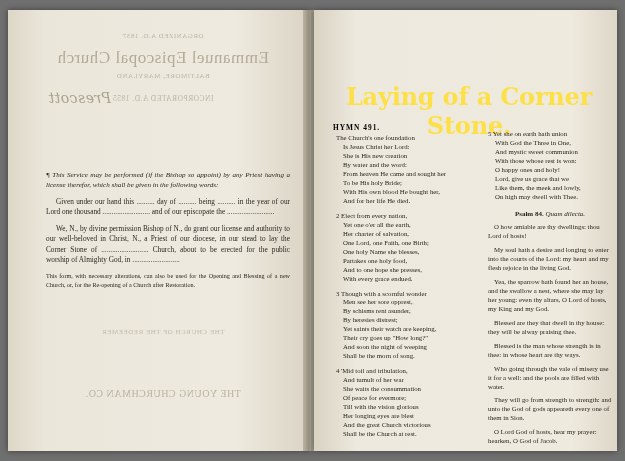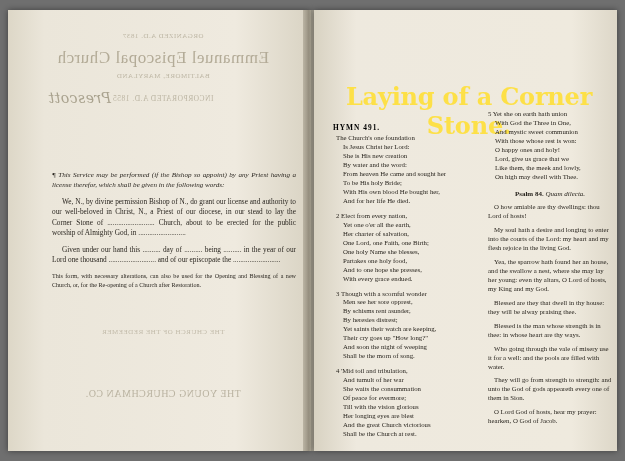--- a/index.html
+++ b/index.html
@@ -114,21 +114,21 @@
     top: 378px;
     width: 250px;
     text-align: center;
     font-size: 10px;
     transform: scaleX(-1);
     color: #bab3a1;
   }
 
   .left-body {
     position: absolute;
-    left: 44px;
+    left: 38px;
     top: 160px;
     width: 244px;
     color: #2a2620;
     font-size: 7.3px;
     line-height: 1.45;
     text-align: justify;
   }
   .left-body p { margin: 0 0 6px 0; }
   .rubric {
     font-style: italic;
@@ -176,21 +176,21 @@
     font-weight: bold;
     letter-spacing: 1px;
   }
   .col {
     position: absolute;
     font-size: 6.8px;
     line-height: 1.32;
     color: #231f19;
   }
   .col-left { left: 336px; top: 134px; width: 142px; }
-  .col-right { left: 488px; top: 110px; width: 124px; }
+  .col-right { left: 488px; top: 130px; width: 124px; }
   .verse { margin-bottom: 6px; }
   .vline { display: block; white-space: nowrap; }
   .vline.ind { padding-left: 7px; }
   .psalm-head {
     font-weight: bold;
     font-size: 7px;
     margin: 8px 0 4px 0;
   }
   .psalm-head .it { font-style: italic; font-weight: normal; }
   .pverse { margin-bottom: 5px; }
@@ -207,22 +207,22 @@
     <div class="ghost ghost-sub">ORGANIZED A.D. 1837</div>
     <div class="ghost ghost-title">Emmanuel Episcopal Church</div>
     <div class="ghost ghost-sub2">BALTIMORE, MARYLAND</div>
     <div class="ghost ghost-sub3">INCORPORATED A.D. 1855</div>
     <div class="ghost ghost-script">Prescott</div>
     <div class="ghost ghost-bottom1">THE CHURCH OF THE REDEEMER</div>
     <div class="ghost ghost-bottom2">THE YOUNG CHURCHMAN CO.</div>
 
     <div class="left-body">
       <p class="rubric">¶ This Service may be performed (if the Bishop so appoint) by any Priest having a license therefor, which shall be given in the following words:</p>
+      <p class="indentpara">Given under our hand this .......... day of .......... being .......... in the year of our Lord one thousand .......................... and of our episcopate the ..........................</p>
       <p class="indentpara">We, N., by divine permission Bishop of N., do grant our license and authority to our well-beloved in Christ, N., a Priest of our diocese, in our stead to lay the Corner Stone of .......................... Church, about to be erected for the public worship of Almighty God, in ..........................</p>
-      <p class="indentpara">Given under our hand this .......... day of .......... being .......... in the year of our Lord one thousand .......................... and of our episcopate the ..........................</p>
       <p class="note">This form, with necessary alterations, can also be used for the Opening and Blessing of a new Church, or, for the Re-opening of a Church after Restoration.</p>
     </div>
   </div>
 
   <div class="gutter"></div>
 
   <div class="leaf leaf-right"></div>
 
   <div class="title-main">Laying of a Corner Stone.</div>
   <div class="hymn-head">HYMN 491.</div>

